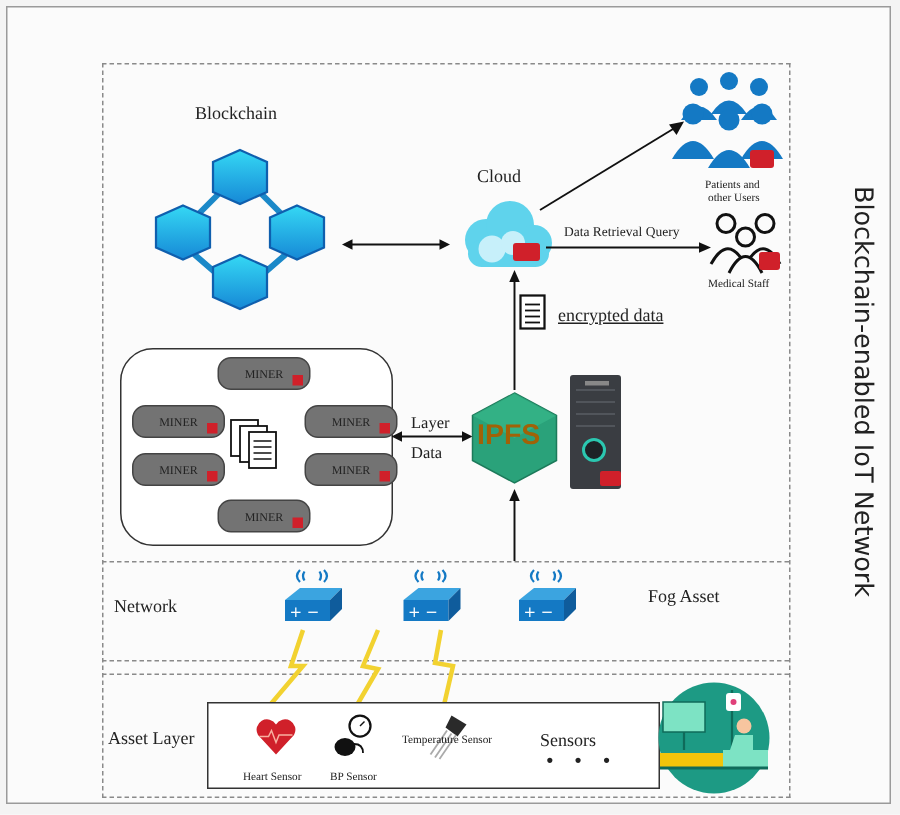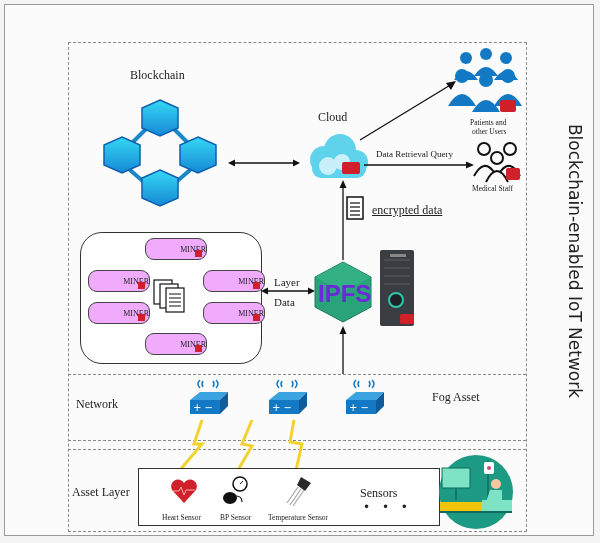--- a/index.html
+++ b/index.html
@@ -4,21 +4,21 @@
 <style>
   html, body { margin:0; padding:0; }
   body { width:600px; height:543px; background:#f4f4f4; position:relative; overflow:hidden; font-family:"Liberation Serif", serif; }
   .frame { position:absolute; left:4px; top:4px; width:588px; height:530px; border:1px solid #9a9a9a; background:#fbfbfb; }
   .outer-dash { position:absolute; left:68px; top:42px; width:457px; height:488px; border:1px dashed #8a8a8a; }
   .layer-dash { position:absolute; left:68px; border-top:1px dashed #8a8a8a; width:458px; }
   .lbl { position:absolute; color:#222; font-family:"Liberation Serif", serif; white-space:nowrap; }
   svg { position:absolute; overflow:visible; }
   .vtitle { position:absolute; left:560px; top:96px; width:30px; height:330px; }
   .vtitle span { position:absolute; left:50%; top:50%; transform:translate(-50%,-50%) rotate(90deg); font-family:"DejaVu Sans", sans-serif; font-size:17px; color:#222; white-space:nowrap; }
-  .miner { position:absolute; width:60px; height:20px; border:1px solid #444; border-radius:9px; background:#f0abfc; font-size:8px; color:#222; display:flex; align-items:center; justify-content:flex-end; font-family:"Liberation Serif", serif; }
+  .miner { position:absolute; width:60px; height:20px; border:1px solid #444; border-radius:9px; background:#737373; font-size:8px; color:#222; display:flex; align-items:center; justify-content:center; font-family:"Liberation Serif", serif; }
   .miner .tag { position:absolute; right:4px; bottom:2px; width:7px; height:7px; background:#d0202a; }
   .miner-pool { position:absolute; left:80px; top:232px; width:180px; height:130px; border:1.5px solid #333; border-radius:22px; background:#fff; }
   .asset-box { position:absolute; left:138px; top:468px; width:300px; height:56px; border:1.5px solid #333; background:#fff; }
 </style>
 </head>
 <body>
 
 <div class="frame"></div>
 <div class="outer-dash"></div>
 <div class="layer-dash" style="top:374px;"></div>
@@ -177,21 +177,21 @@
 <svg style="left:261px;top:286px;" width="54" height="10">
   <line x1="4" y1="5" x2="50" y2="5" stroke="#111" stroke-width="1.3"></line>
   <polygon points="0,5 7,1.5 7,8.5" fill="#111"></polygon>
     <polygon points="54,5 47,1.5 47,8.5" fill="#111"></polygon>
 </svg>
 
 <svg style="left:314px;top:262px;" width="58" height="60" viewBox="0 0 58 60">
   <polygon points="29,0 57,15 57,45 29,60 1,45 1,15" fill="#2aa27a" stroke="#1c7a5a" stroke-width="1"></polygon>
   <polygon points="29,0 57,15 29,30 1,15" fill="#3cbf90" opacity="0.5"></polygon>
 </svg>
-<div class="lbl" style="left:318px; top:280px; font-size:24px; color:#6d28d9; font-family:'Liberation Sans', sans-serif; font-weight:bold;">IPFS</div>
+<div class="lbl" style="left:318px; top:280px; font-size:19px; color:#a16207; font-family:'Liberation Sans', sans-serif; font-weight:bold;">IPFS</div>
 
 <svg style="left:380px;top:250px;" width="36" height="78" viewBox="0 0 36 78">
   <rect x="0" y="0" width="34" height="76" rx="2" fill="#3a3d42"></rect>
   <g stroke="#5a5e64" stroke-width="1">
       <line x1="4" y1="10" x2="30" y2="10"></line>
       <line x1="4" y1="18" x2="30" y2="18"></line>
       <line x1="4" y1="26" x2="30" y2="26"></line>
       <line x1="4" y1="34" x2="30" y2="34"></line>
     </g>
   <rect x="10" y="4" width="16" height="3" fill="#888"></rect>
@@ -272,21 +272,21 @@
 <div class="lbl" style="left:220px; top:513px; font-size:7.5px;">BP Sensor</div>
 
 <svg style="left:285px;top:475px;" width="28" height="32" viewBox="0 0 28 32">
   <polygon points="16,2 26,8 20,16 12,10" fill="#2a2a2a"></polygon>
   <g stroke="#aaa" stroke-width="1.2">
       <line x1="13" y1="12" x2="2" y2="28"></line>
       <line x1="16" y1="14" x2="5" y2="30"></line>
       <line x1="19" y1="15" x2="8" y2="31"></line>
     </g>
 </svg>
-<div class="lbl" style="left:268px; top:513px; font-size:7.5px;">Temperature Sensor</div>
+<div class="lbl" style="left:268px; top:488px; font-size:7.5px;">Temperature Sensor</div>
 
 <div class="lbl" style="left:360px; top:486px; font-size:12px;">Sensors</div>
 <div class="lbl" style="left:363px; top:500px; font-size:12px; font-family:'DejaVu Sans', sans-serif; letter-spacing:4px;">• • •</div>
 
 <svg style="left:438px;top:454px;" width="76" height="76" viewBox="0 0 76 76">
   <circle cx="38" cy="38" r="37" fill="#1d9a84"></circle>
   <rect x="4" y="14" width="28" height="20" fill="#7de3c4" stroke="#0f6b5a" stroke-width="1"></rect>
   <line x1="18" y1="34" x2="18" y2="46" stroke="#0f6b5a" stroke-width="1.5"></line>
   <line x1="50" y1="6" x2="50" y2="50" stroke="#0f6b5a" stroke-width="1.5"></line>
   <rect x="46" y="8" width="10" height="12" rx="2" fill="#fff"></rect>

